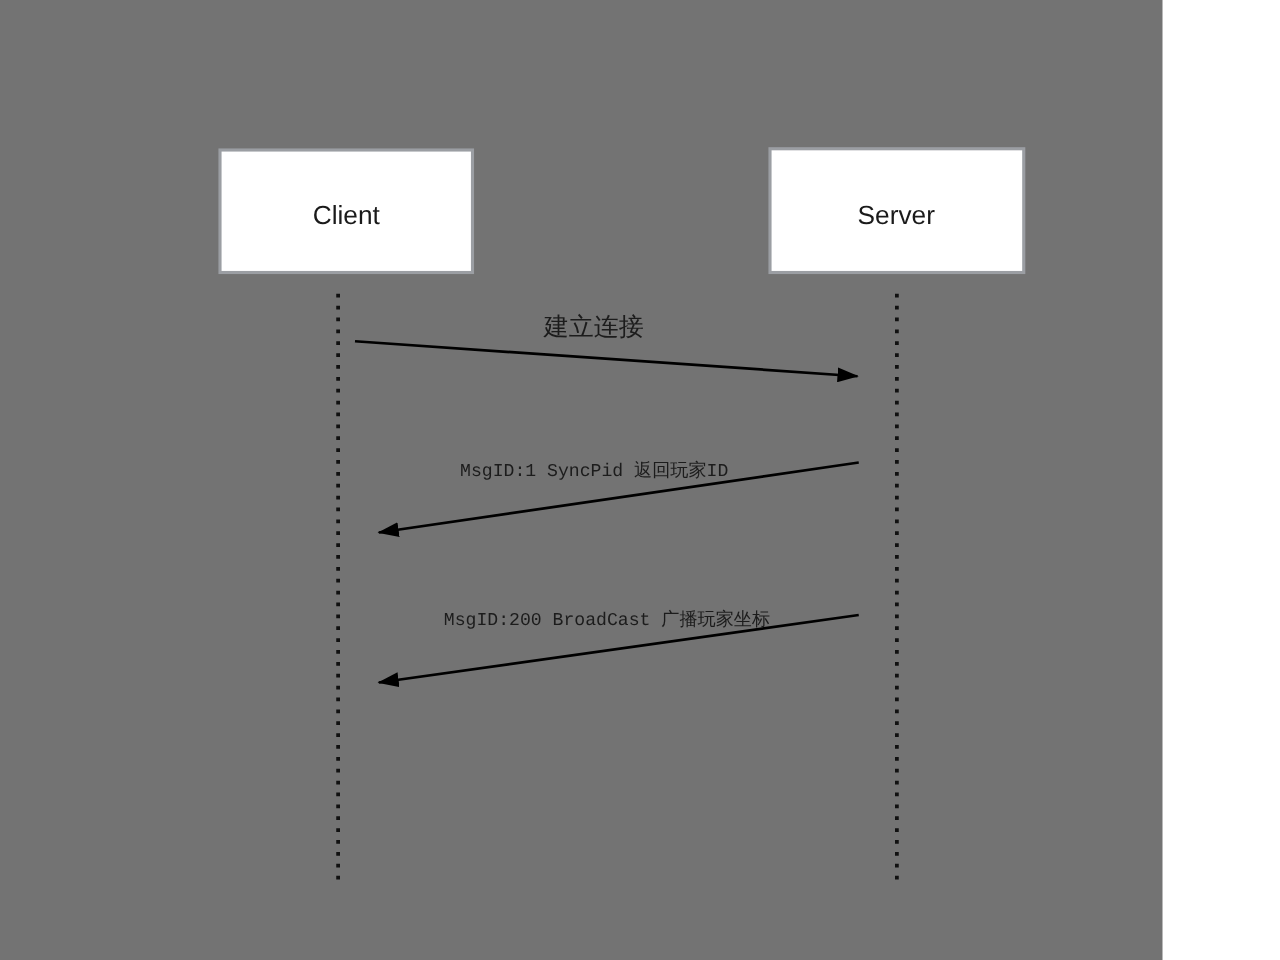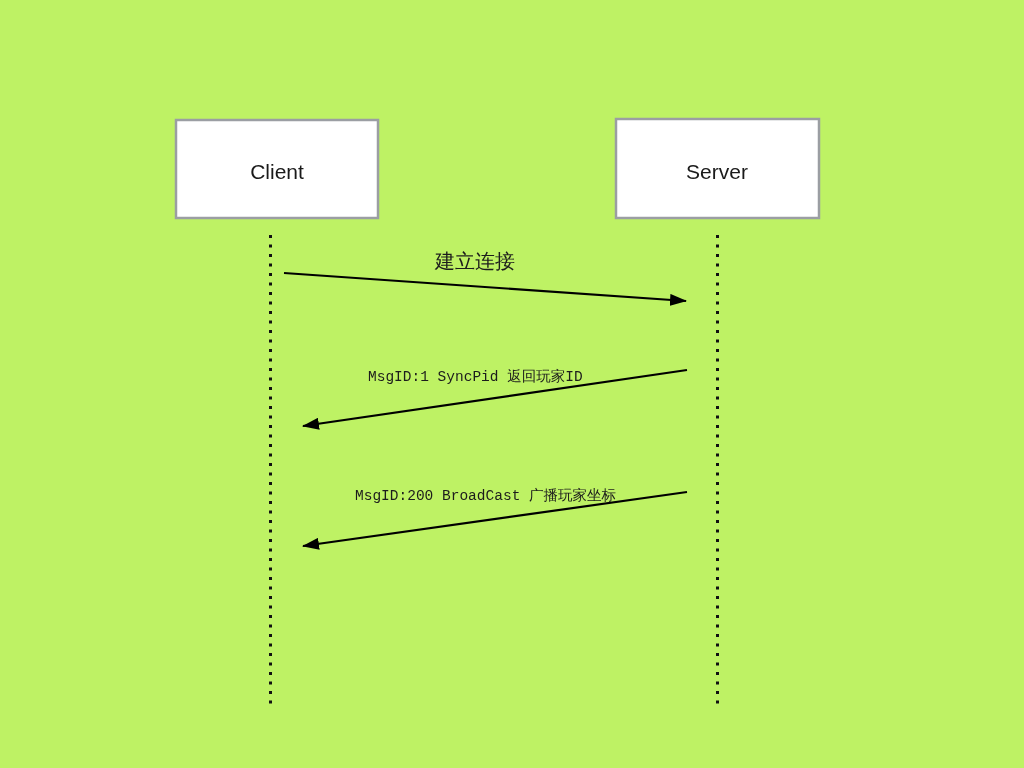--- a/index.html
+++ b/index.html
@@ -6,23 +6,23 @@
     margin: 0;
     padding: 0;
     background: #ffffff;
     width: 1024px;
     height: 768px;
     overflow: hidden;
     font-family: "Liberation Sans", sans-serif;
   }
   .stage {
     position: relative;
-    width: 1024px;
+    width: 930px;
     height: 768px;
-    background: #bef264;
+    background: #737373;
   }
   svg { display: block; }
   .actor-label {
     font-family: "Liberation Sans", "DejaVu Sans", sans-serif;
     font-size: 21px;
     fill: #1a1a1a;
   }
   .msg-label-cn {
     font-family: "Liberation Sans", "DejaVu Sans", sans-serif;
     font-size: 20px;

